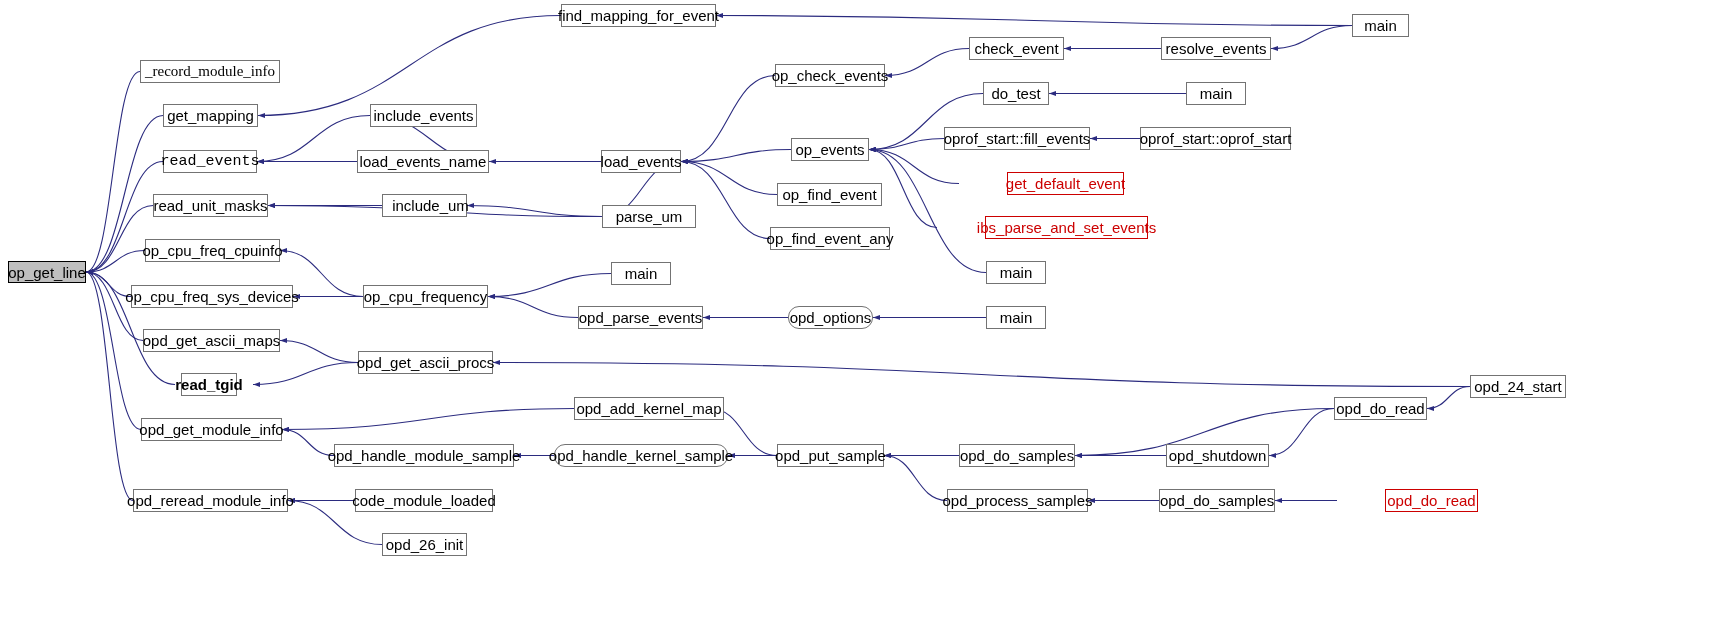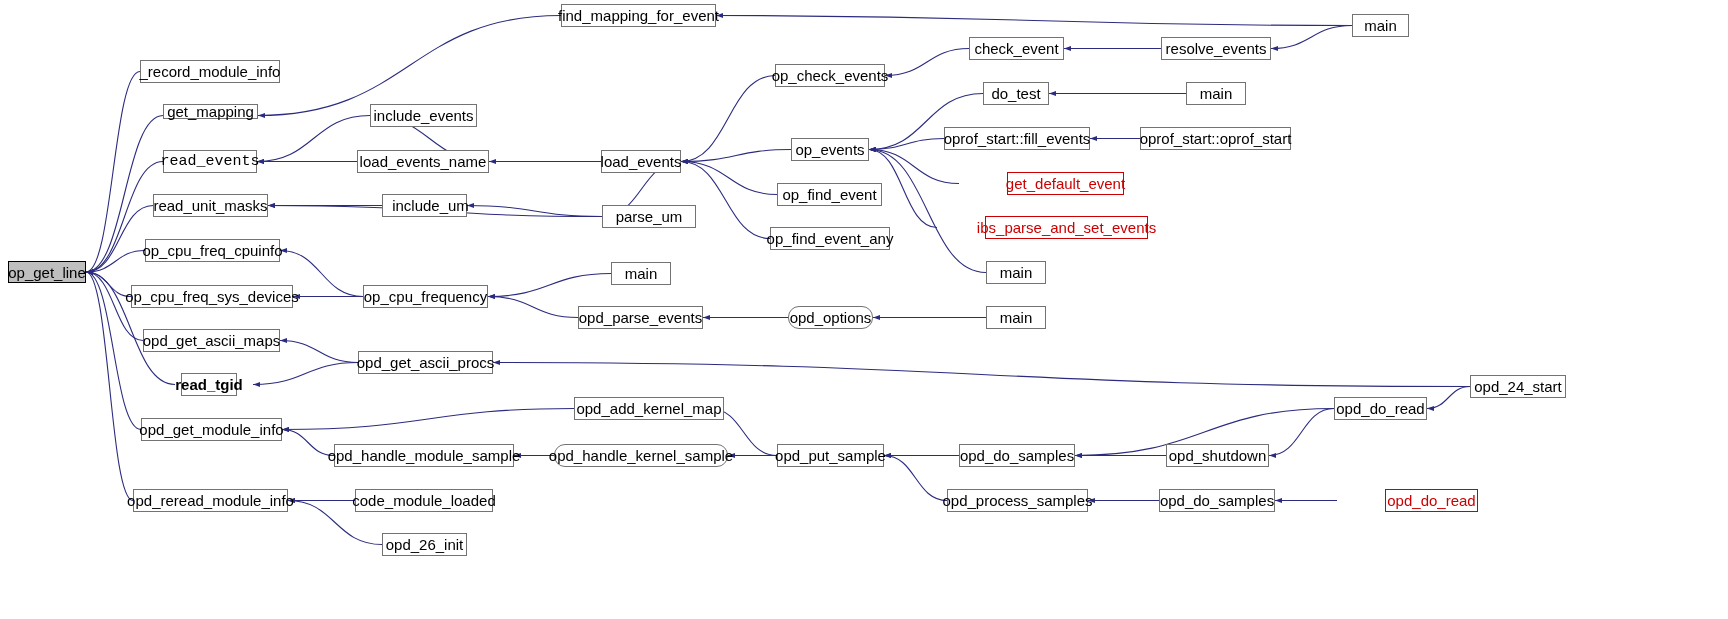--- a/index.html
+++ b/index.html
@@ -280,22 +280,22 @@
       <g>
         <path d="M355,500.5 L288,500.5" fill="none" stroke="#2b2b7f" stroke-width="1.1"></path>
         <polygon points="288,500.5 295,497.9 295,503.1" fill="#2b2b7f"></polygon>
       </g>
       <g>
         <path d="M382,544.5 C335,544.5 335,500.5 288,500.5" fill="none" stroke="#2b2b7f" stroke-width="1.1"></path>
         <polygon points="288,500.5 295,497.9 295,503.1" fill="#2b2b7f"></polygon>
       </g>
     </svg>
 <div class="node root" style="left: 8px; top: 261px; width: 78px; height: 22px;">op_get_line</div>
-    <div class="node" style="left: 140px; top: 60px; width: 140px; height: 23px;">_record_module_info</div>
-    <div class="node" style="left: 163px; top: 104px; width: 95px; height: 15px;">get_mapping</div>
+    <div class="node" style="left: 140px; top: 60px; width: 140px; height: 23px; font-family: Liberation Serif, serif;">_record_module_info</div>
+    <div class="node" style="left: 163px; top: 104px; width: 95px; height: 23px;">get_mapping</div>
     <div class="node" style="left: 163px; top: 150px; width: 94px; height: 23px; font-family: Liberation Mono, monospace;">read_events</div>
     <div class="node" style="left: 153px; top: 194px; width: 115px; height: 23px;">read_unit_masks</div>
     <div class="node" style="left: 145px; top: 239px; width: 135px; height: 23px;">op_cpu_freq_cpuinfo</div>
     <div class="node" style="left: 131px; top: 285px; width: 162px; height: 23px;">op_cpu_freq_sys_devices</div>
     <div class="node" style="left: 143px; top: 329px; width: 137px; height: 23px;">opd_get_ascii_maps</div>
     <div class="node" style="left: 181px; top: 373px; width: 56px; height: 23px; font-weight: bold;">read_tgid</div>
     <div class="node" style="left: 141px; top: 418px; width: 141px; height: 23px;">opd_get_module_info</div>
     <div class="node" style="left: 133px; top: 489px; width: 155px; height: 23px;">opd_reread_module_info</div>
     <div class="node" style="left: 561px; top: 4px; width: 155px; height: 23px;">find_mapping_for_event</div>
     <div class="node" style="left: 370px; top: 104px; width: 107px; height: 23px; text-align: center;">include_events</div>

